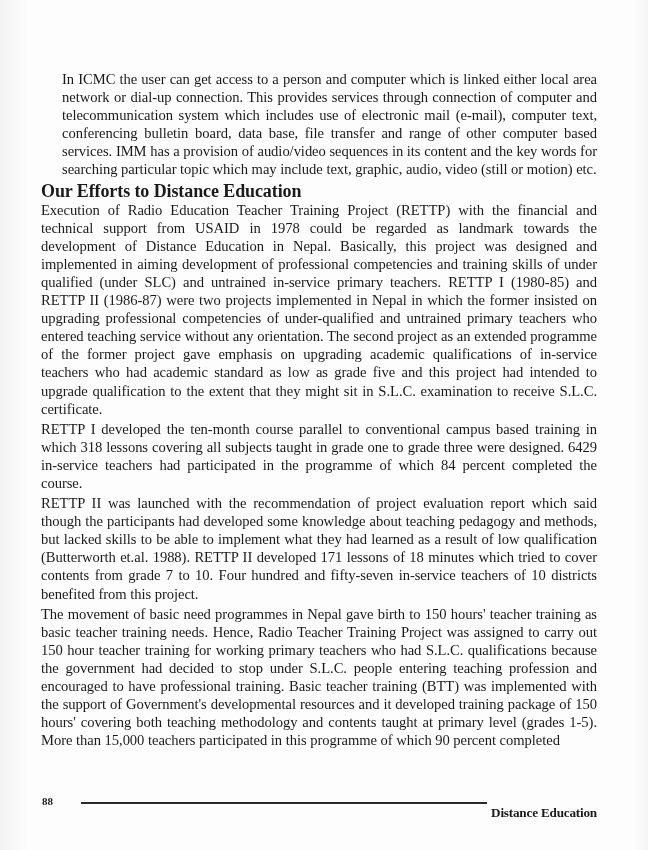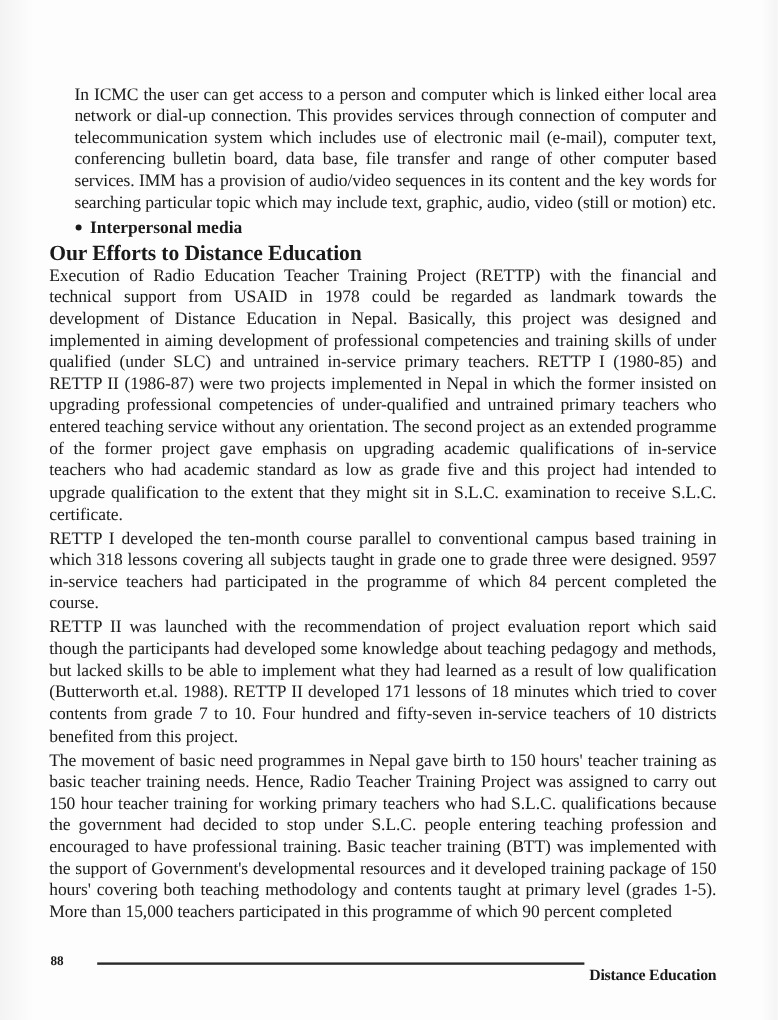--- a/index.html
+++ b/index.html
@@ -111,28 +111,24 @@
 </head>
 <body>
 
 <div class="page">
   <div class="scan-shade"></div>
   <div class="scan-shade-right"></div>
 
   <div class="content">
     <p class="indented">In ICMC the user can get access to a person and computer which is linked either local area network or dial-up connection. This provides services through connection of computer and telecommunication system which includes use of electronic mail (e-mail), computer text, conferencing bulletin board, data base, file transfer and range of other computer based services. IMM has a provision of audio/video sequences in its content and the key words for searching particular topic which may include text, graphic, audio, video (still or motion) etc.</p>
 
-    <div class="bullet-heading">
-      <span class="bullet-dot"></span>
-      <span>Interpersonal media</span>
-    </div>
 
     <h2 class="section-heading">Our Efforts to Distance Education</h2>
     <p>Execution of Radio Education Teacher Training Project (RETTP) with the financial and technical support from USAID in 1978 could be regarded as landmark towards the development of Distance Education in Nepal. Basically, this project was designed and implemented in aiming development of professional competencies and training skills of under qualified (under SLC) and untrained in-service primary teachers. RETTP I (1980-85) and RETTP II (1986-87) were two projects implemented in Nepal in which the former insisted on upgrading professional competencies of under-qualified and untrained primary teachers who entered teaching service without any orientation. The second project as an extended programme of the former project gave emphasis on upgrading academic qualifications of in-service teachers who had academic standard as low as grade five and this project had intended to upgrade qualification to the extent that they might sit in S.L.C. examination to receive S.L.C. certificate.</p>
-    <p>RETTP I developed the ten-month course parallel to conventional campus based training in which 318 lessons covering all subjects taught in grade one to grade three were designed. 9597 in-service teachers had participated in the programme of which 84 percent completed the course.</p>
+    <p>RETTP I developed the ten-month course parallel to conventional campus based training in which 318 lessons covering all subjects taught in grade one to grade three were designed. 6429 in-service teachers had participated in the programme of which 84 percent completed the course.</p>
     <p>RETTP II was launched with the recommendation of project evaluation report which said though the participants had developed some knowledge about teaching pedagogy and methods, but lacked skills to be able to implement what they had learned as a result of low qualification (Butterworth et.al. 1988). RETTP II developed 171 lessons of 18 minutes which tried to cover contents from grade 7 to 10. Four hundred and fifty-seven in-service teachers of 10 districts benefited from this project.</p>
     <p>The movement of basic need programmes in Nepal gave birth to 150 hours' teacher training as basic teacher training needs. Hence, Radio Teacher Training Project was assigned to carry out 150 hour teacher training for working primary teachers who had S.L.C. qualifications because the government had decided to stop under S.L.C. people entering teaching profession and encouraged to have professional training. Basic teacher training (BTT) was implemented with the support of Government's developmental resources and it developed training package of 150 hours' covering both teaching methodology and contents taught at primary level (grades 1-5). More than 15,000 teachers participated in this programme of which 90 percent completed</p>
   </div>
 
   <div class="footer">
     <span class="footer-page-num">88</span>
     <span class="footer-rule"></span>
     <span class="footer-title">Distance Education</span>
   </div>
 </div>

